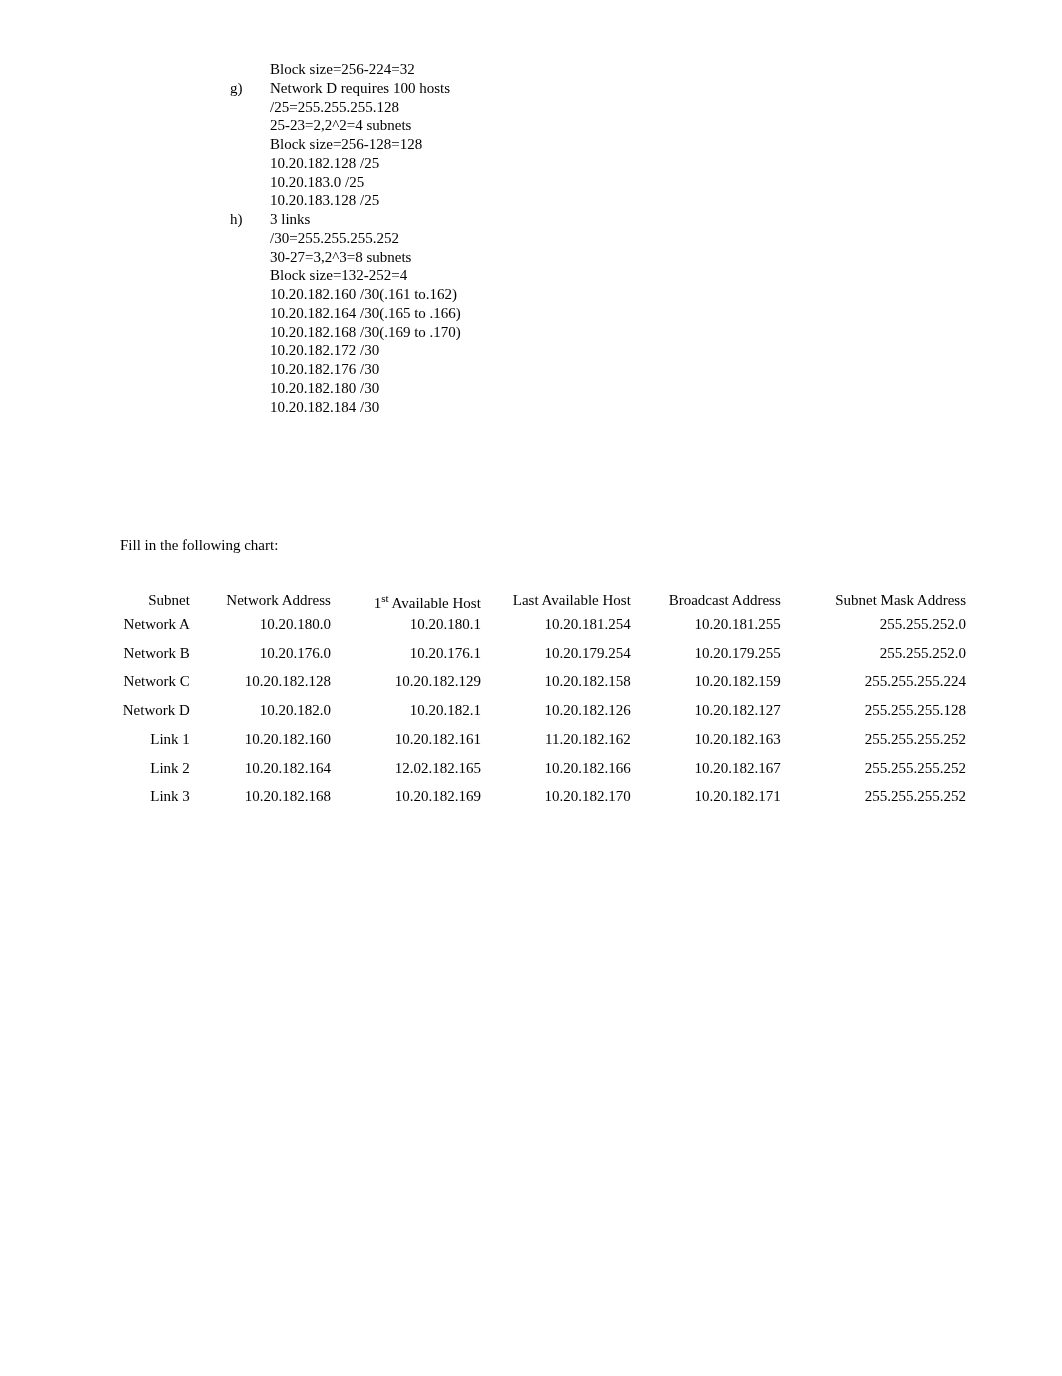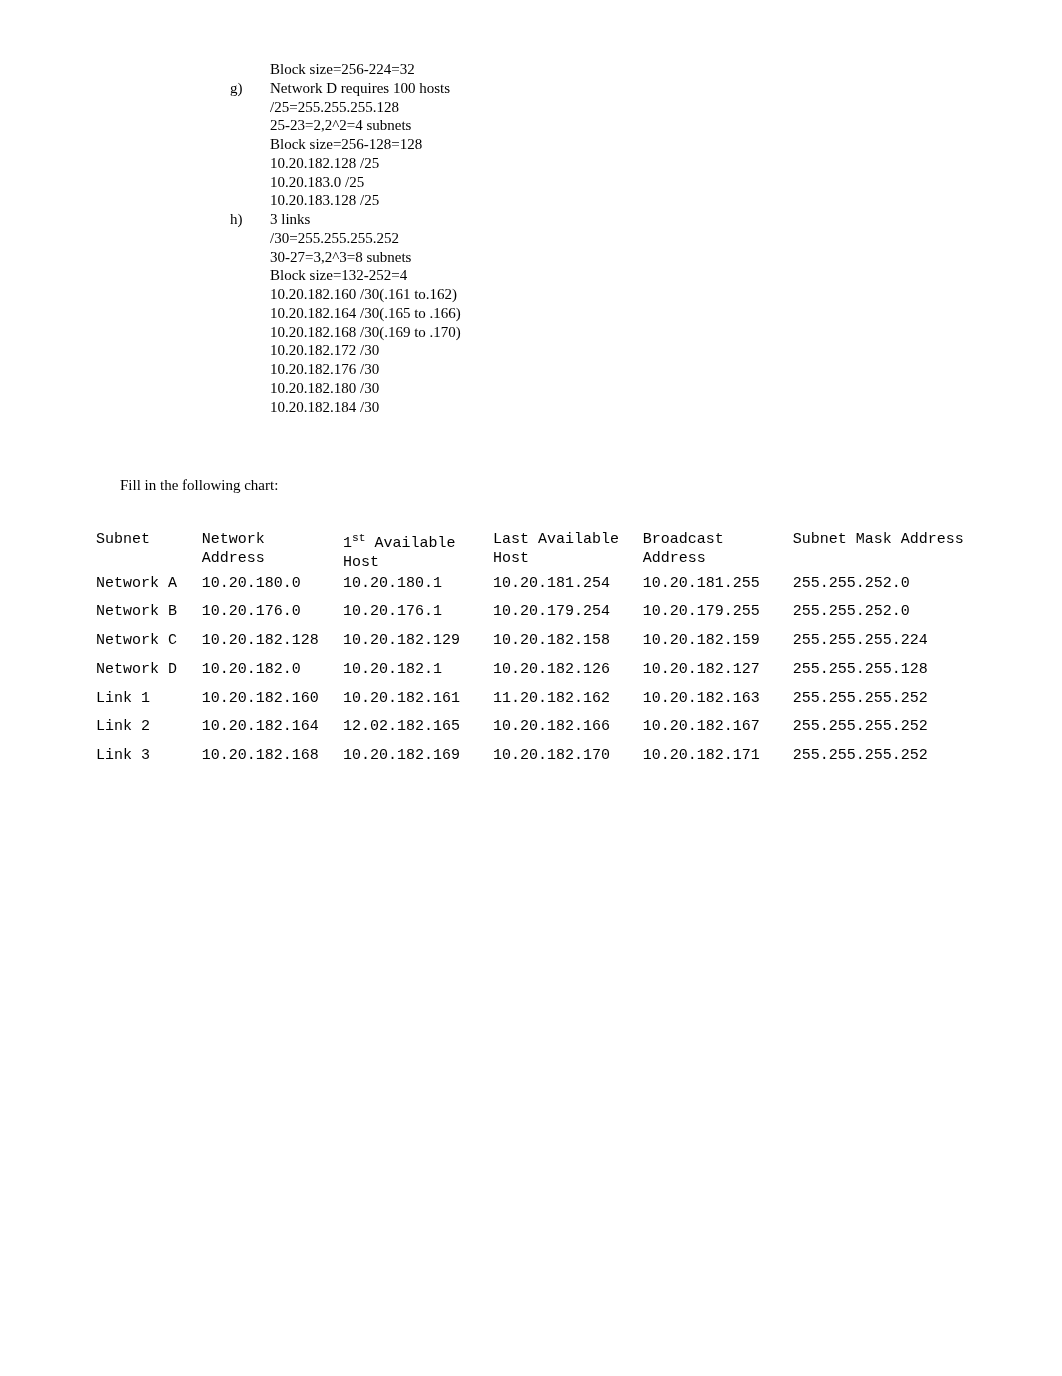--- a/index.html
+++ b/index.html
@@ -6,21 +6,21 @@
     font-family: "Times New Roman", Times, serif;
     font-size: 15px;
     color: #000;
     background: #fff;
     margin: 0;
     padding: 60px 90px;
     line-height: 1.25;
   }
   .section-upper {
     margin-left: 100px;
-    margin-bottom: 60px;
+    margin-bottom: 120px;
   }
   .item-line {
     margin: 0;
     padding-left: 80px;
     text-indent: 0;
   }
   .item-line.with-label {
     position: relative;
   }
   .item-line.with-label .label {
@@ -29,25 +29,24 @@
   }
   .chart-heading {
     margin: 0 0 36px 30px;
   }
   table {
     border-collapse: collapse;
     width: 100%;
     table-layout: fixed;
   }
   th, td {
-    text-align: left;
+    text-align: right;
     vertical-align: top;
     padding: 0 6px;
     font-weight: normal;
-    font-family: Liberation Mono, monospace;
   }
   th {
     padding-bottom: 2px;
   }
   td {
     padding-bottom: 10px;
   }
   .col-subnet { width: 12%; }
   .col-net    { width: 16%; }
   .col-first  { width: 17%; }

